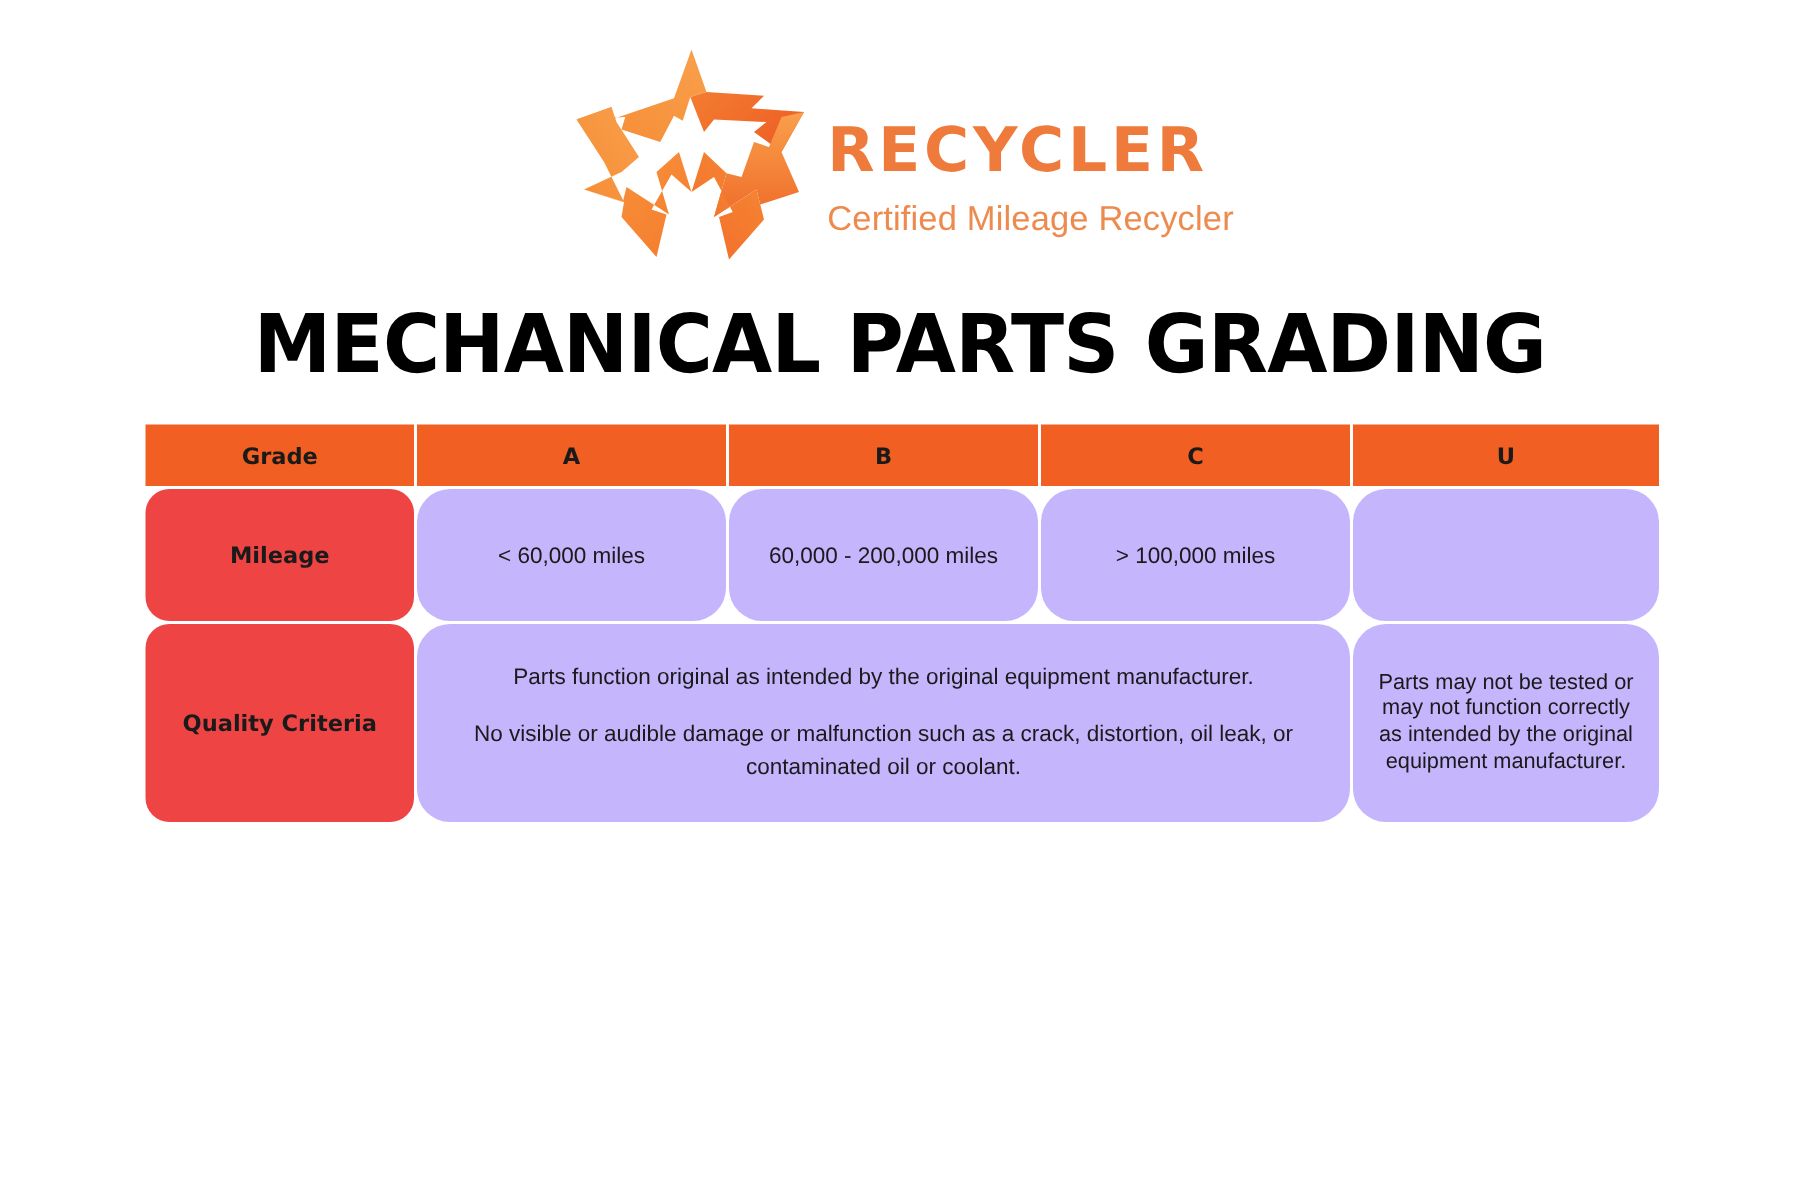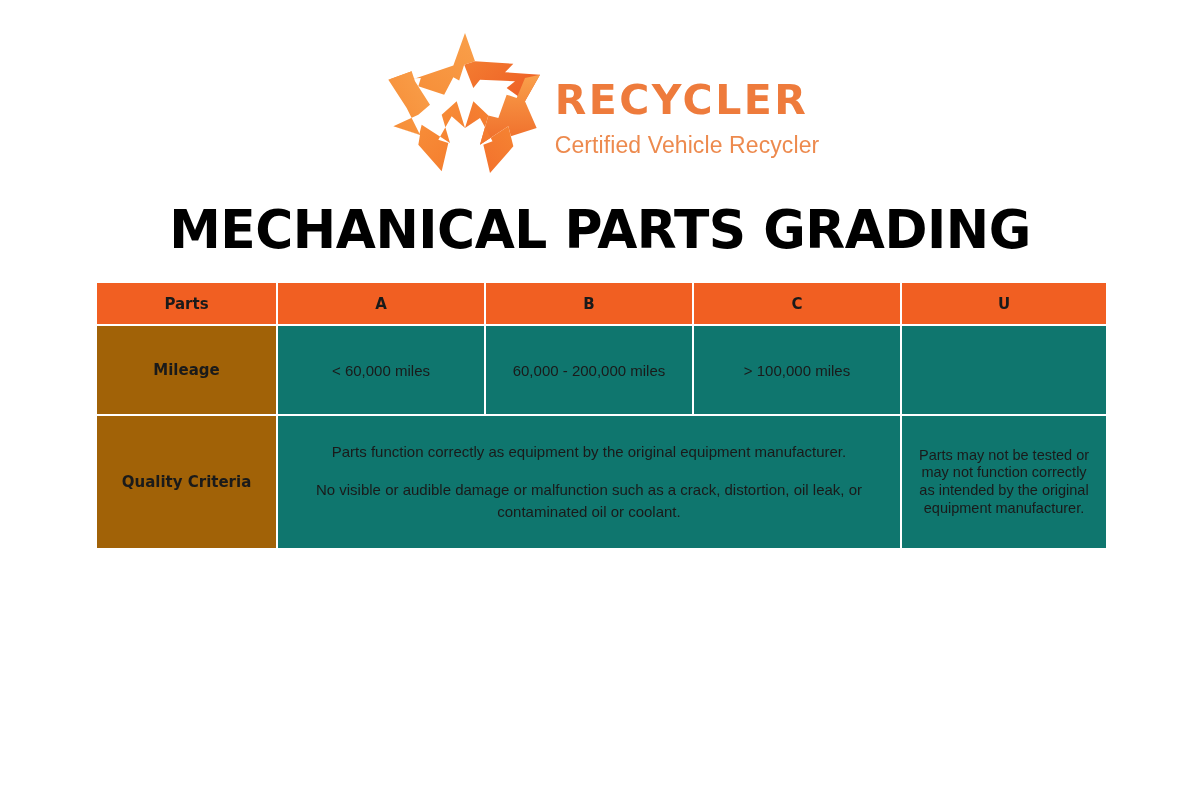--- a/index.html
+++ b/index.html
@@ -93,30 +93,32 @@
     color: #1a1a1a;
   }
   .head-cell {
     background: #F15F22;
     height: 41px;
     font-family: "DejaVu Sans", sans-serif;
     font-size: 15px;
     font-weight: bold;
   }
   .row-label {
-    background: #a16207;
+    background: #ef4444;
     font-family: "DejaVu Sans", sans-serif;
     font-size: 15px;
     font-weight: bold;
+    border-radius: 16px;
   }
   .body-cell {
-    background: #0f766e;
+    background: #c4b5fd;
     font-family: "Liberation Sans", sans-serif;
     font-size: 15px;
     font-weight: normal;
+    border-radius: 22px;
   }
   .mileage-row .row-label,
   .mileage-row .body-cell {
     height: 88px;
   }
   .quality-row .row-label,
   .quality-row .body-cell {
     height: 132px;
   }
   .criteria-text {
@@ -176,51 +178,51 @@
         <path d="M186 120 L155 130 L158 142 L130 174 L122 140 L133 136 L118 108 L100 120 L110 88 L128 105 L118 140 L152 118 L155 130 Z" fill="url(#gLR)"></path>
 
         <path d="M14 118 L46 128 L44 140 L72 172 L80 138 L68 134 L84 106 L100 120 L90 88 L72 104 L82 138 L48 116 L45 128 Z" fill="url(#gLL)"></path>
 
         <path d="M8 62 L36 52 L40 64 L58 92 L44 104 L14 118 L46 128 L30 96 Z" fill="url(#gUL)"></path>
       </g>
     </svg>
 
     <div class="wordmark">
       <div class="brand-name">RECYCLER</div>
-      <div class="brand-tagline">Certified Vehicle Recycler</div>
+      <div class="brand-tagline">Certified Mileage Recycler</div>
     </div>
 
   </div>
 </div>
 
 <div class="page-title">MECHANICAL PARTS GRADING</div>
 
 <table class="grading-table">
   <tbody>
     <tr>
-      <td class="head-cell" style="width:179px;">Parts</td>
+      <td class="head-cell" style="width:179px;">Grade</td>
       <td class="head-cell" style="width:206px;">A</td>
       <td class="head-cell" style="width:206px;">B</td>
       <td class="head-cell" style="width:206px;">C</td>
       <td class="head-cell" style="width:204px;">U</td>
     </tr>
 
     <tr class="mileage-row">
       <td class="row-label">Mileage</td>
       <td class="body-cell">&lt; 60,000 miles</td>
       <td class="body-cell">60,000 - 200,000 miles</td>
       <td class="body-cell">&gt; 100,000 miles</td>
       <td class="body-cell"></td>
     </tr>
 
     <tr class="quality-row">
       <td class="row-label">Quality Criteria</td>
       <td class="body-cell" colspan="3">
         <div class="criteria-text">
-          <p>Parts function correctly as equipment by the original equipment manufacturer.</p>
+          <p>Parts function original as intended by the original equipment manufacturer.</p>
           <p>No visible or audible damage or malfunction such as a crack, distortion, oil leak, or contaminated oil or coolant.</p>
         </div>
       </td>
       <td class="body-cell">
         <div class="criteria-u">Parts may not be tested or may not function correctly as intended by the original equipment manufacturer.</div>
       </td>
     </tr>
   </tbody>
 </table>
 

